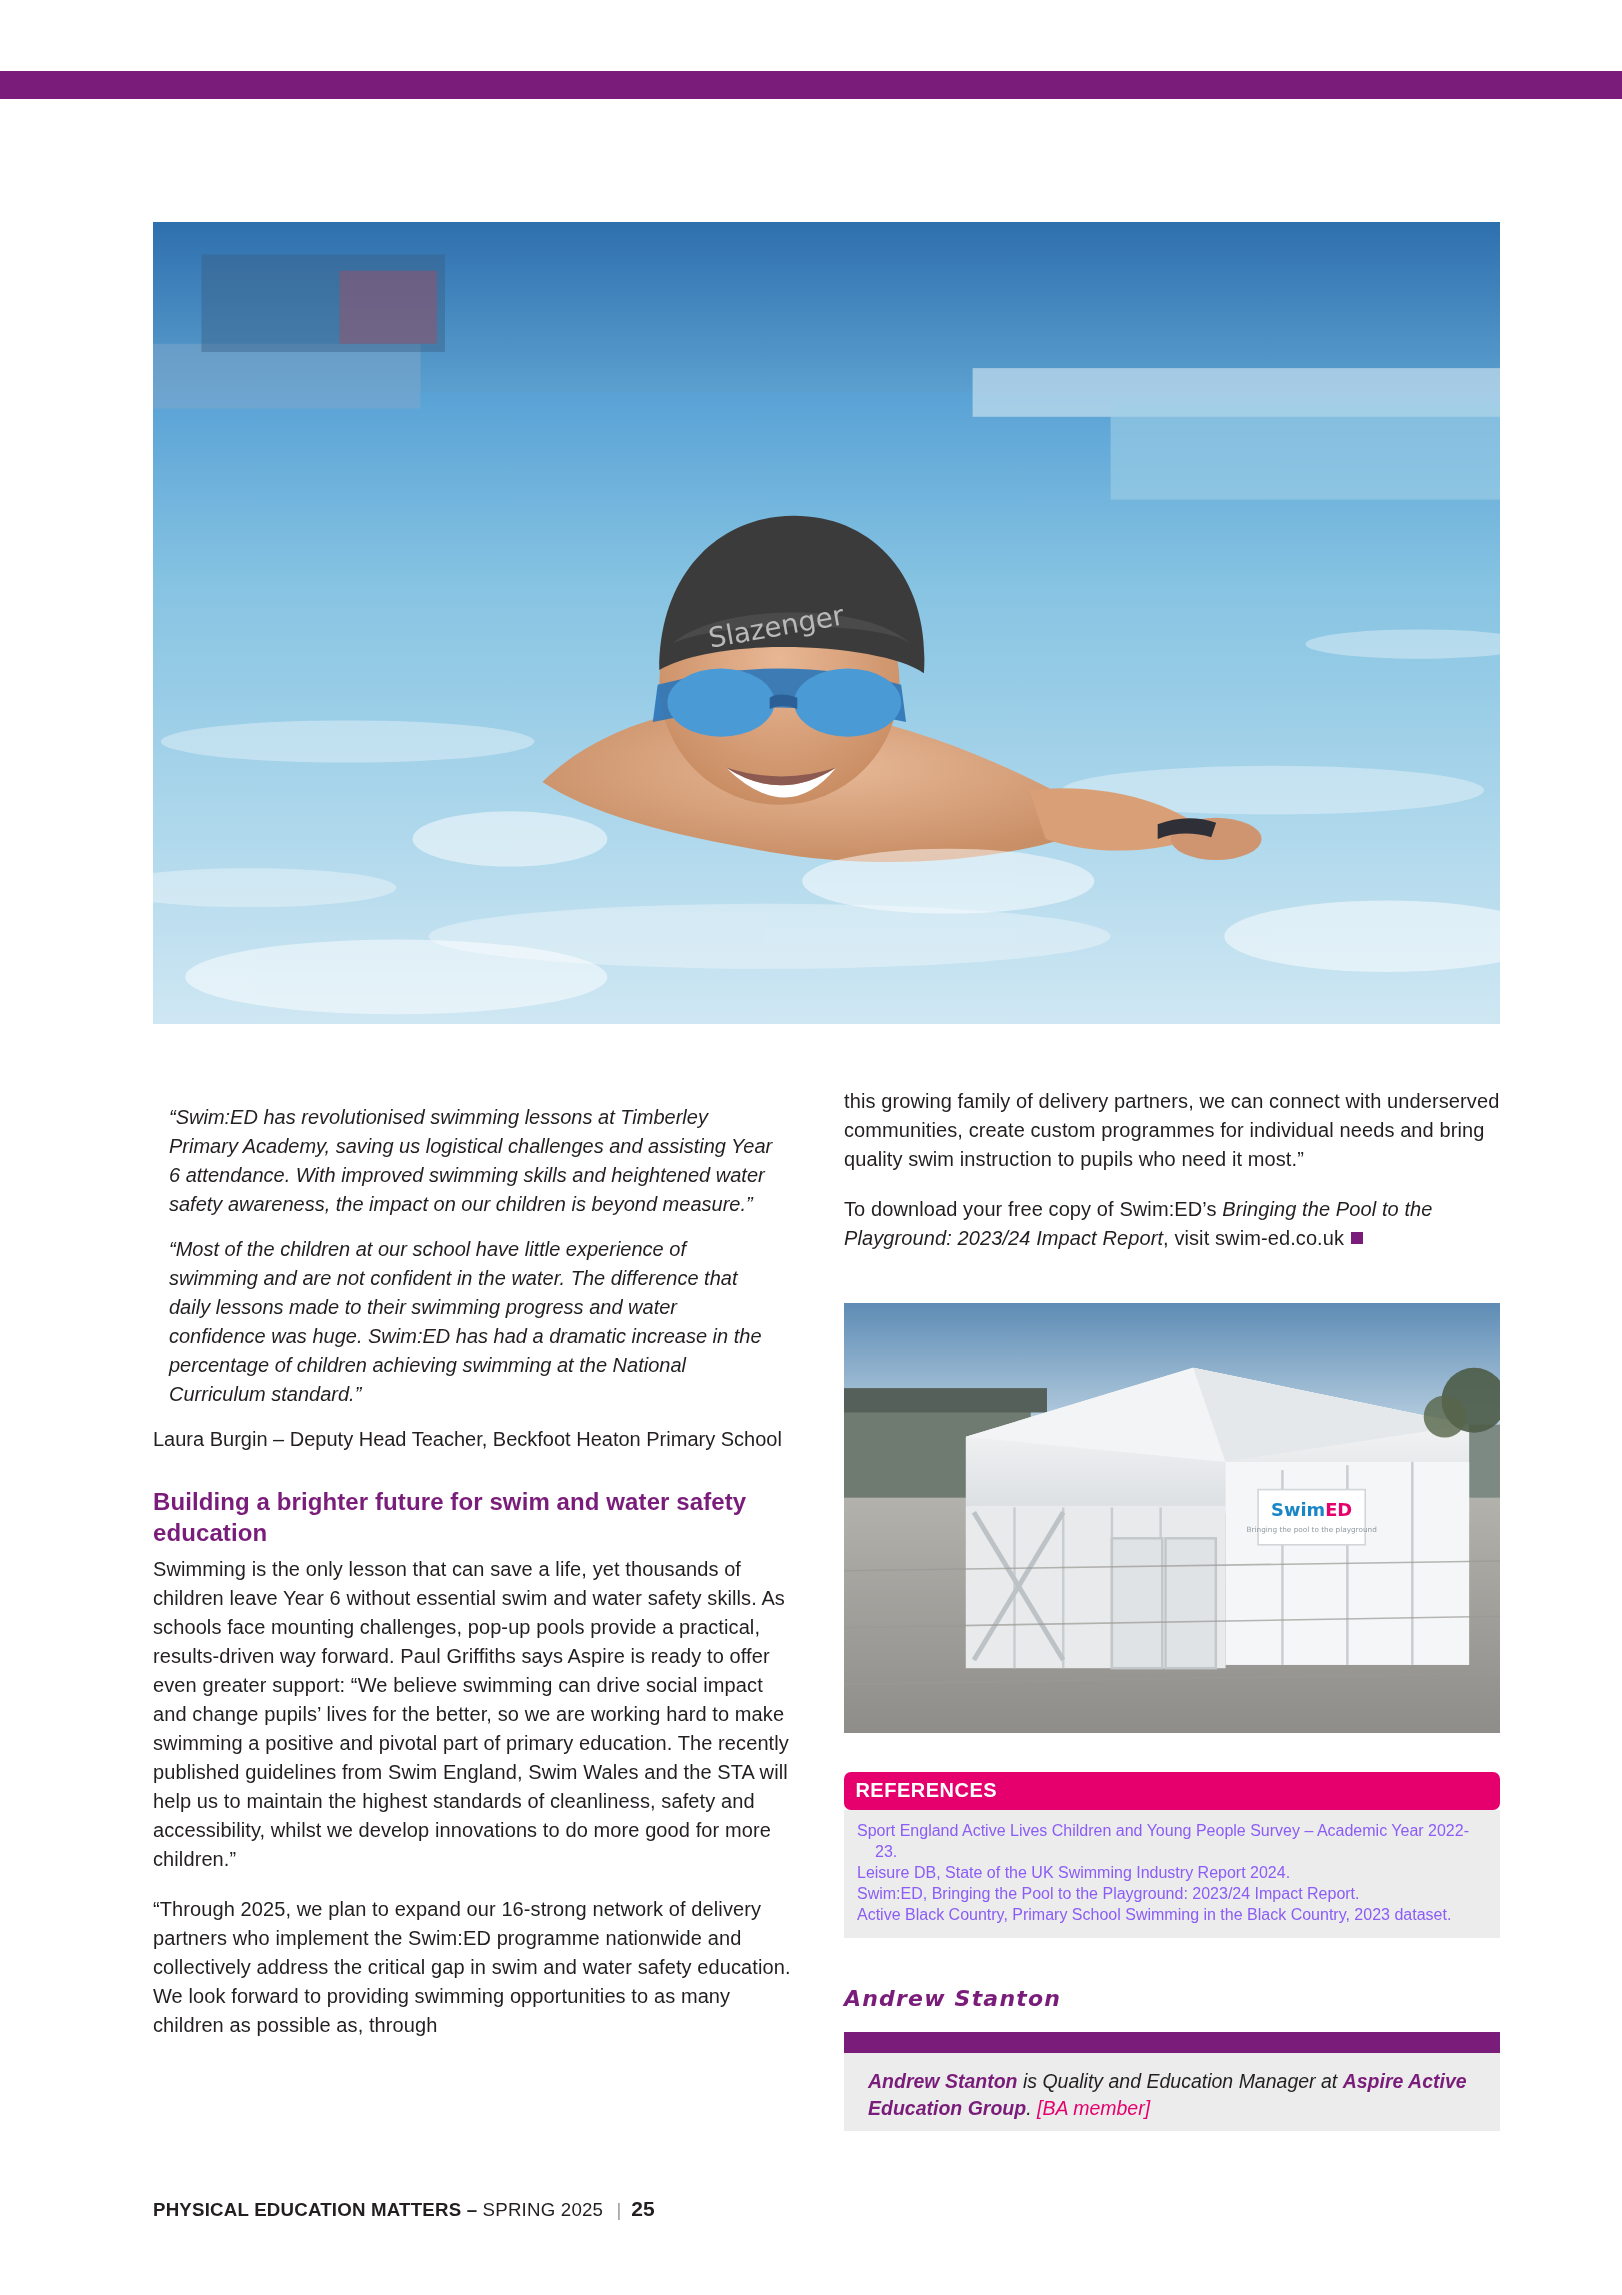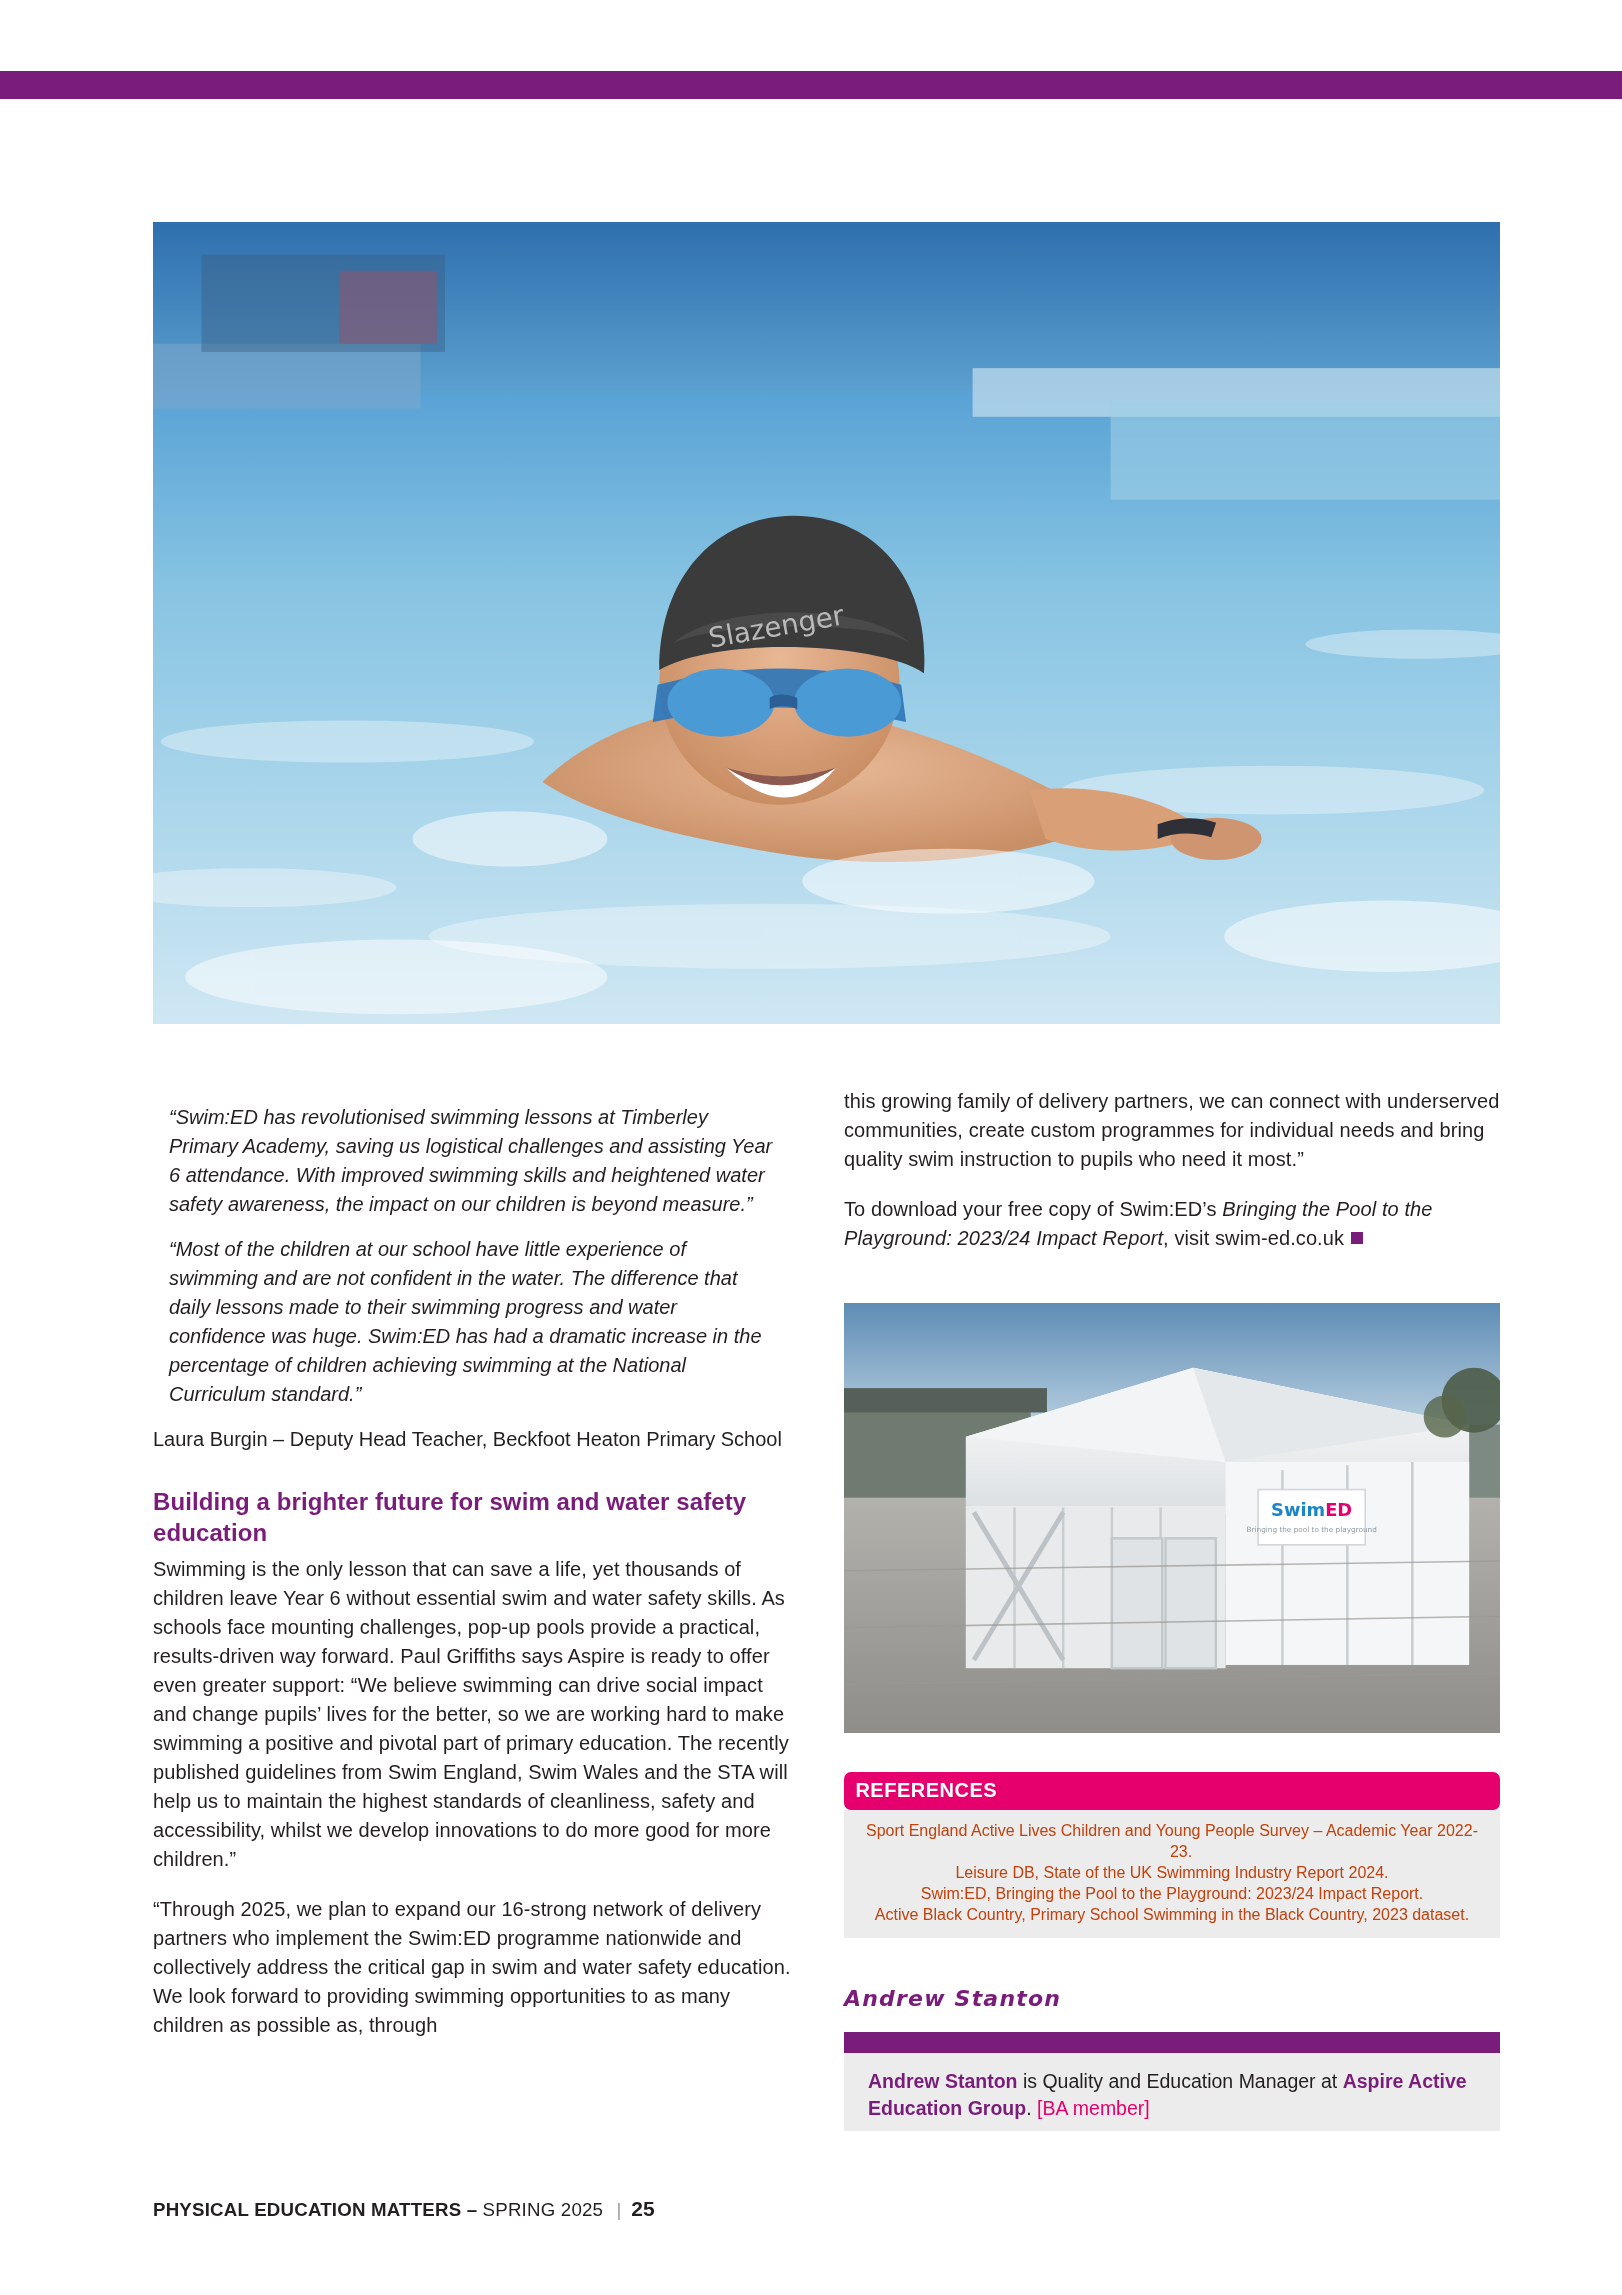--- a/index.html
+++ b/index.html
@@ -128,25 +128,24 @@
     padding: 7.3px 0 8px 11.4px;
     border-radius: 7px;
   }
   .ref-body {
     background: #ececec;
     padding: 9.7px 13px 13px 13px;
   }
   .ref-item {
     font-size: 16px;
     line-height: 21px;
-    color: #c2410c;
+    color: #8b5cf6;
     padding-left: 18px;
     text-indent: -18px;
     margin: 0;
-    text-align: center;
   }
 
   
   .author-sig {
     position: absolute;
     left: 691px;
     top: 1986px;
     width: 656px;
     color: #7a1d7a;
     font-size: 22px;
@@ -164,20 +163,21 @@
     background: #7a1d7a;
   }
   .author-box {
     position: absolute;
     left: 691px;
     top: 2053px;
     width: 656px;
     height: 78px;
     background: #ececec;
     padding: 14.6px 19.5px 0 24px;
+    font-style: italic;
   }
   .author-box p {
     margin: 0;
     font-size: 19.5px;
     line-height: 27px;
     color: #231f20;
   }
   .magenta { color: #e5006d; }
   .purple-bold { color: #7a1d7a; font-weight: bold; }
 

